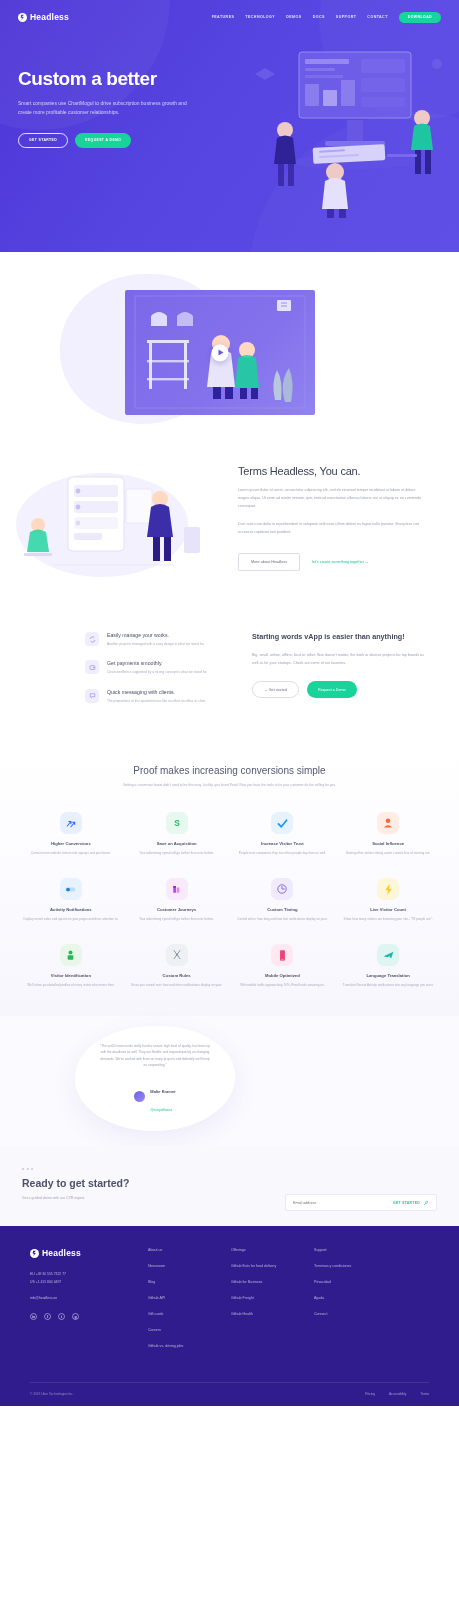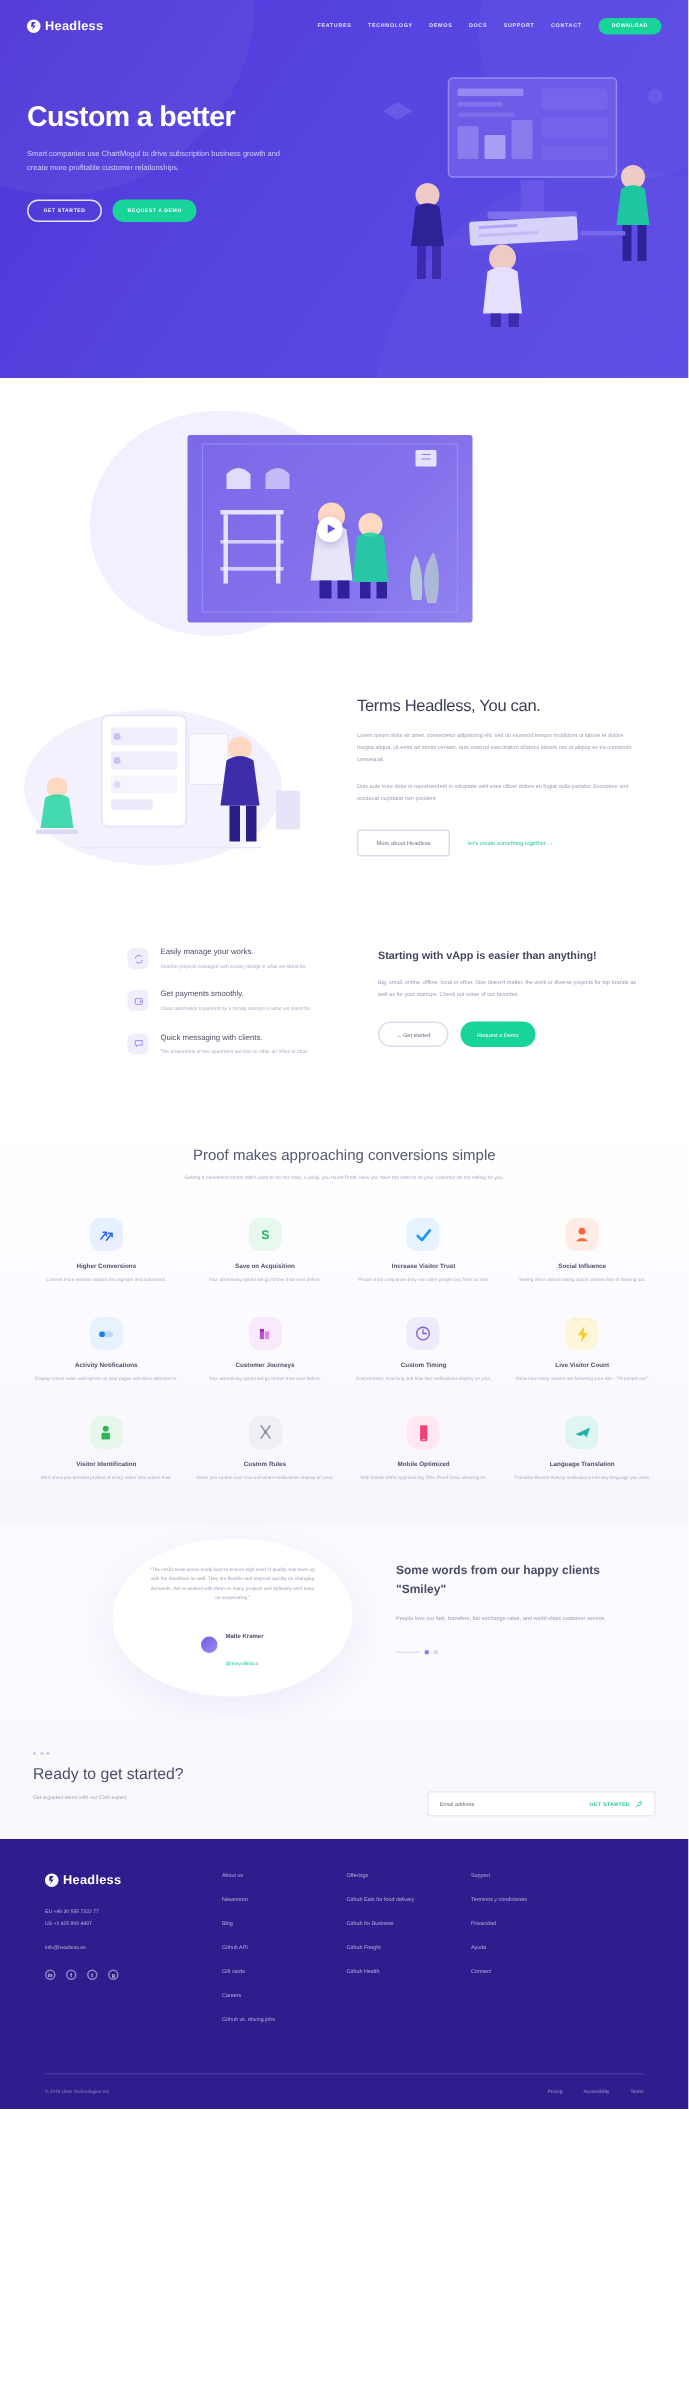--- a/index.html
+++ b/index.html
@@ -174,21 +174,21 @@
   .h2s { font-size:8px; color:#4a4d64; line-height:1.55; }
   .dots { display:flex; gap:3px; margin-top:16px; align-items:center; }
   .dot { width:3px;height:3px;border-radius:50%;background:#d8d6ea; cursor:pointer;}
   .dot.on { background:#8b7ceb; }
   .bar { width:16px;height:1.4px;background:#e0deef;border-radius:1px; cursor:pointer;}
 
   
   .cta { background:#f9f8fd; padding:22px 22px 26px; position:relative; }
   .cta-dots { display:flex; gap:2.5px; margin-bottom:7px; }
   .cta-dots i { width:2px;height:2px;border-radius:50%;background:#c9c6e2; display:block;}
-  .cta-h { font-size:10.5px; color:#4d5068; font-weight:normal; }
+  .cta-h { font-size:10.5px; color:#4d5068; font-weight:bold; }
   .cta-p { font-size:3.5px; color:#a2a4ba; margin-top:7px; }
   .cta-form {
     position:absolute; right:22px; top:48px; display:flex; align-items:center;
     background:#fff; border:1px solid #ebe9f6; border-radius:2px;
     width:152px; height:17px; padding:0 7px;
   }
   .cta-input {
     border:none; outline:none; flex:1; font-size:3.7px; color:#9a9cb2;
     font-family:"Liberation Sans", sans-serif; background:transparent;
   }
@@ -414,31 +414,31 @@
             </svg>
         </span>
         <div>
           <div class="f3-title">Quick messaging with clients.</div>
           <div class="f3-desc">The proportions of this apartment are like no other an office or chair.</div>
         </div>
       </div>
     </div>
 
     <div class="f3-right">
-      <h3 class="h3b">Starting with vApp is easier than anything!</h3>
+      <h3 class="h3b">Starting words vApp is easier than anything!</h3>
       <p class="p-sm">Big, small, online, offline, local or other. Size doesn't matter, the work or diverse projects for top brands as well as for your startups. Check out some of our favorites.</p>
       <div class="f3-btns">
         <button class="btn-out2">→  Get started</button>
         <button class="btn-green2">Request a Demo</button>
       </div>
     </div>
   </section>
 
   <section class="proof">
-    <h2 class="proof-h">Proof makes approaching conversions simple</h2>
+    <h2 class="proof-h">Proof makes increasing conversions simple</h2>
     <p class="proof-sub">Getting a conversion boost didn't used to be this easy. Luckily, you found Proof. Now you have the tools to let your customer do the selling for you.</p>
     <div class="grid">
 
       <div class="cell">
         <div class="cell-ico" style="background:#e8f0ff">
           <svg width="12" height="12" viewBox="0 0 16 16">
               <path d="M3 12 L8 6 M8 6 L8 9 M8 6 L5 6" stroke="#2f6bf7" stroke-width="1.4" fill="none" stroke-linecap="round"></path>
               <path d="M8 13 L13 7 M13 7 L13 10 M13 7 L10 7" stroke="#2f6bf7" stroke-width="1.4" fill="none" stroke-linecap="round"></path>
             </svg>
         </div>
@@ -569,29 +569,20 @@
 
   <section class="testi">
     <div class="bubble">
       <p class="quote">"The vetJD team works really hard to ensure high level of quality, has been up with the deadlines as well. They are flexible and respond quickly on changing demands. We've worked with them on many projects and definitely we'll keep on cooperating."</p>
       <div class="author">
         <span class="avatar"></span>
         <span>
           <span class="a-name">Malte Kramer</span><br>
           <span class="a-handle">@maryofilexica</span>
         </span>
-      </div>
-    </div>
-    <div class="testi-right">
-      <h2 class="h2s">Some words from our happy clients "Smiley"</h2>
-      <p class="p-sm">People love our fast, transfers, fair exchange rates, and world-class customer service.</p>
-      <div class="dots">
-        <span class="bar"></span>
-        <span class="dot on"></span>
-        <span class="dot"></span>
       </div>
     </div>
   </section>
 
   <section class="cta">
     <div class="cta-dots">
       <i></i>
       <i></i>
       <i></i>
     </div>

